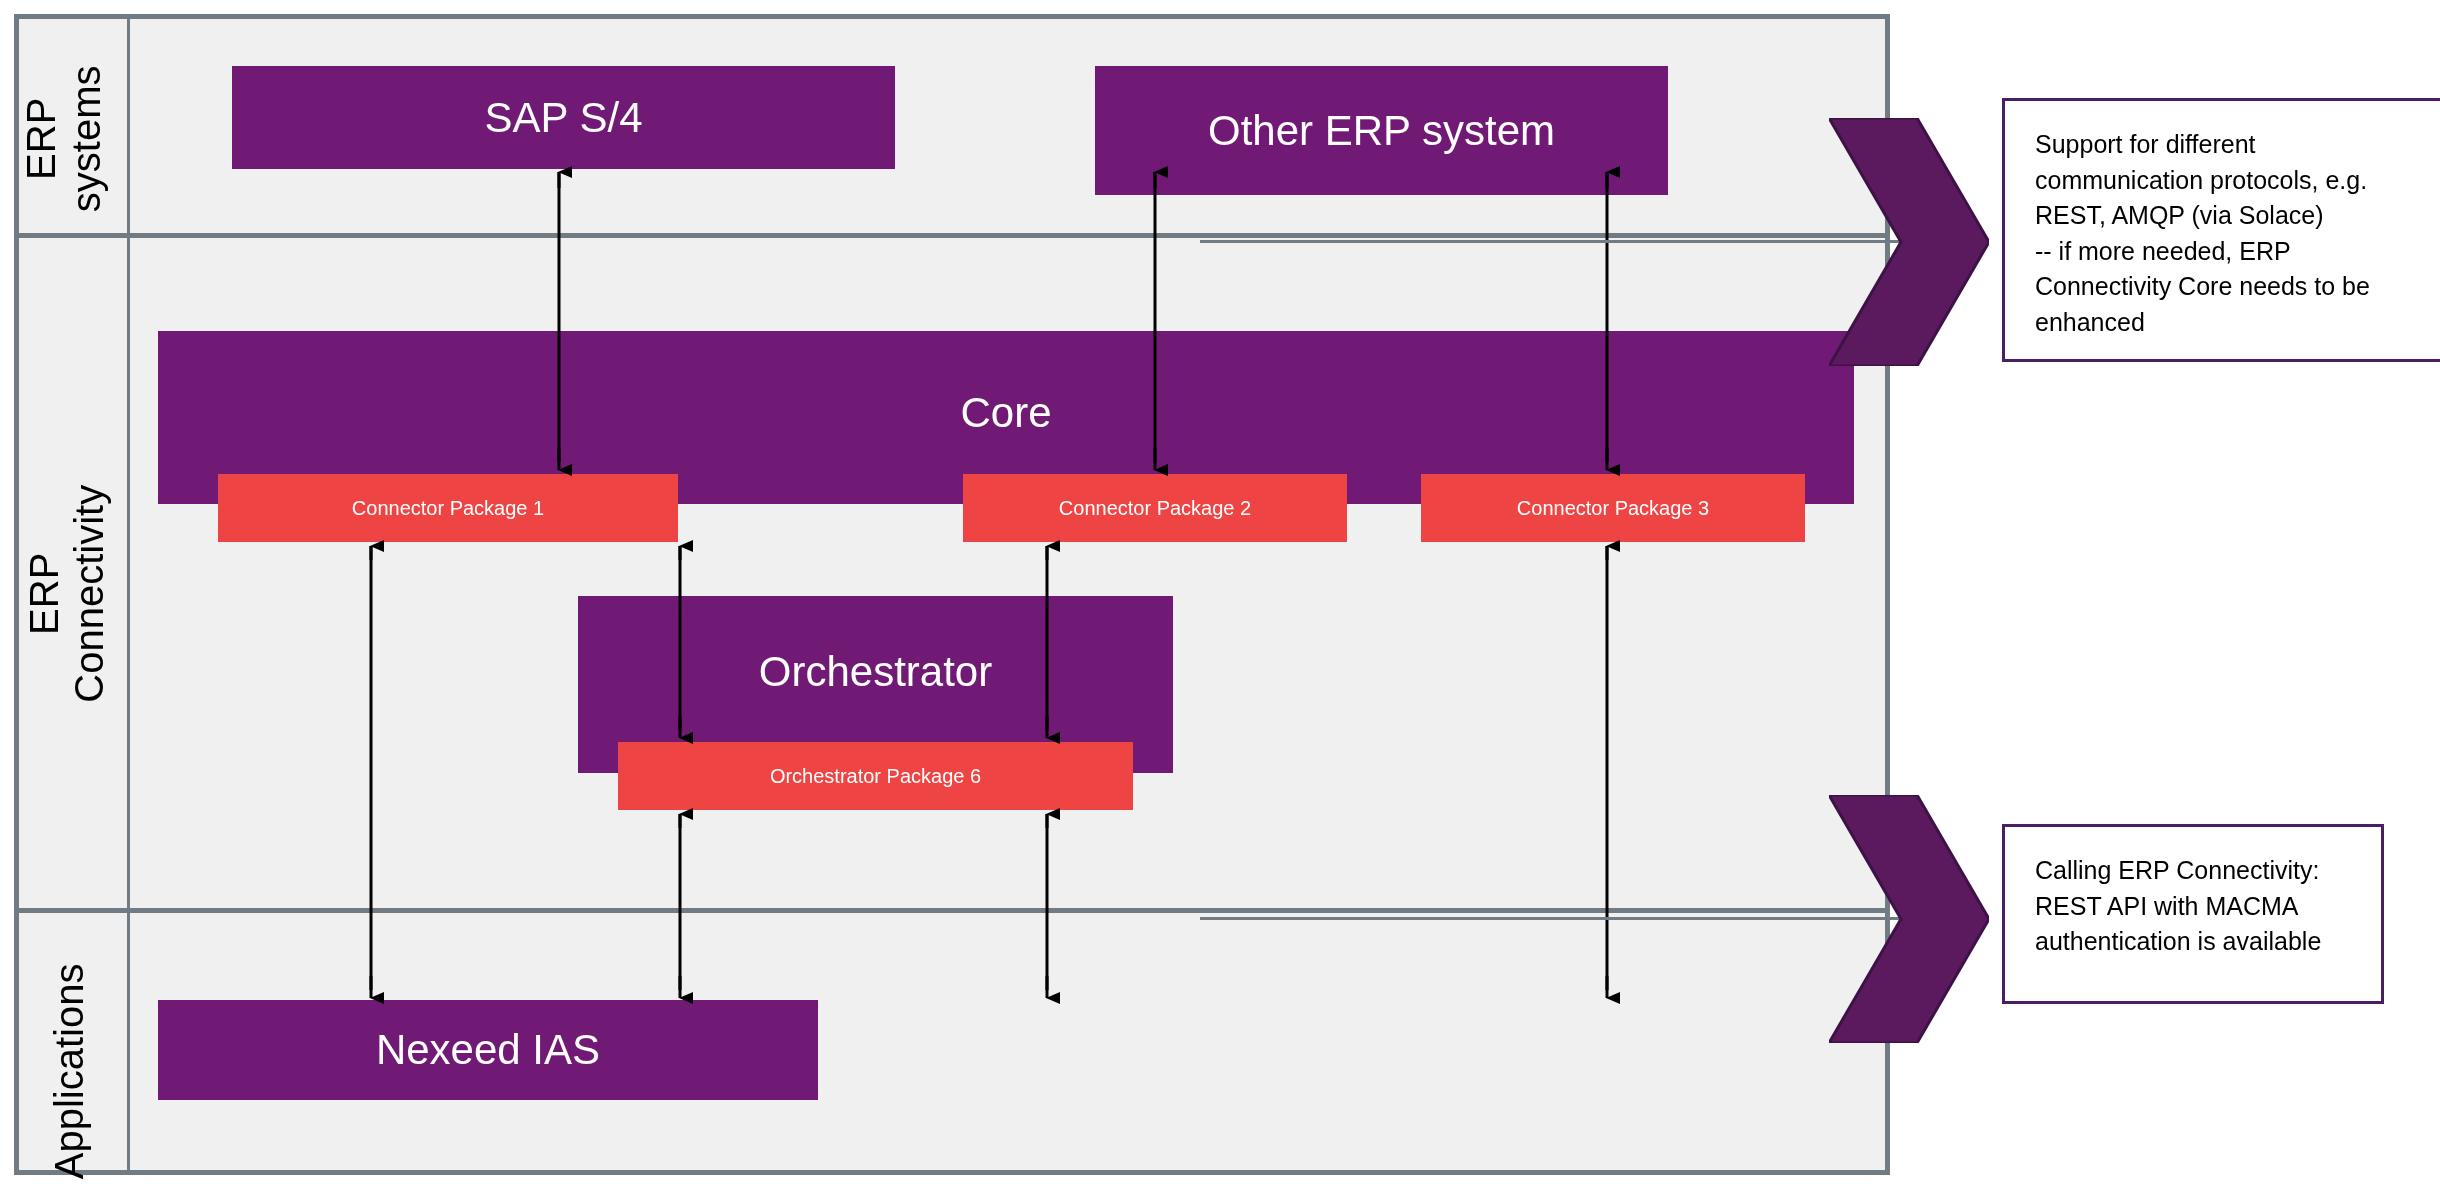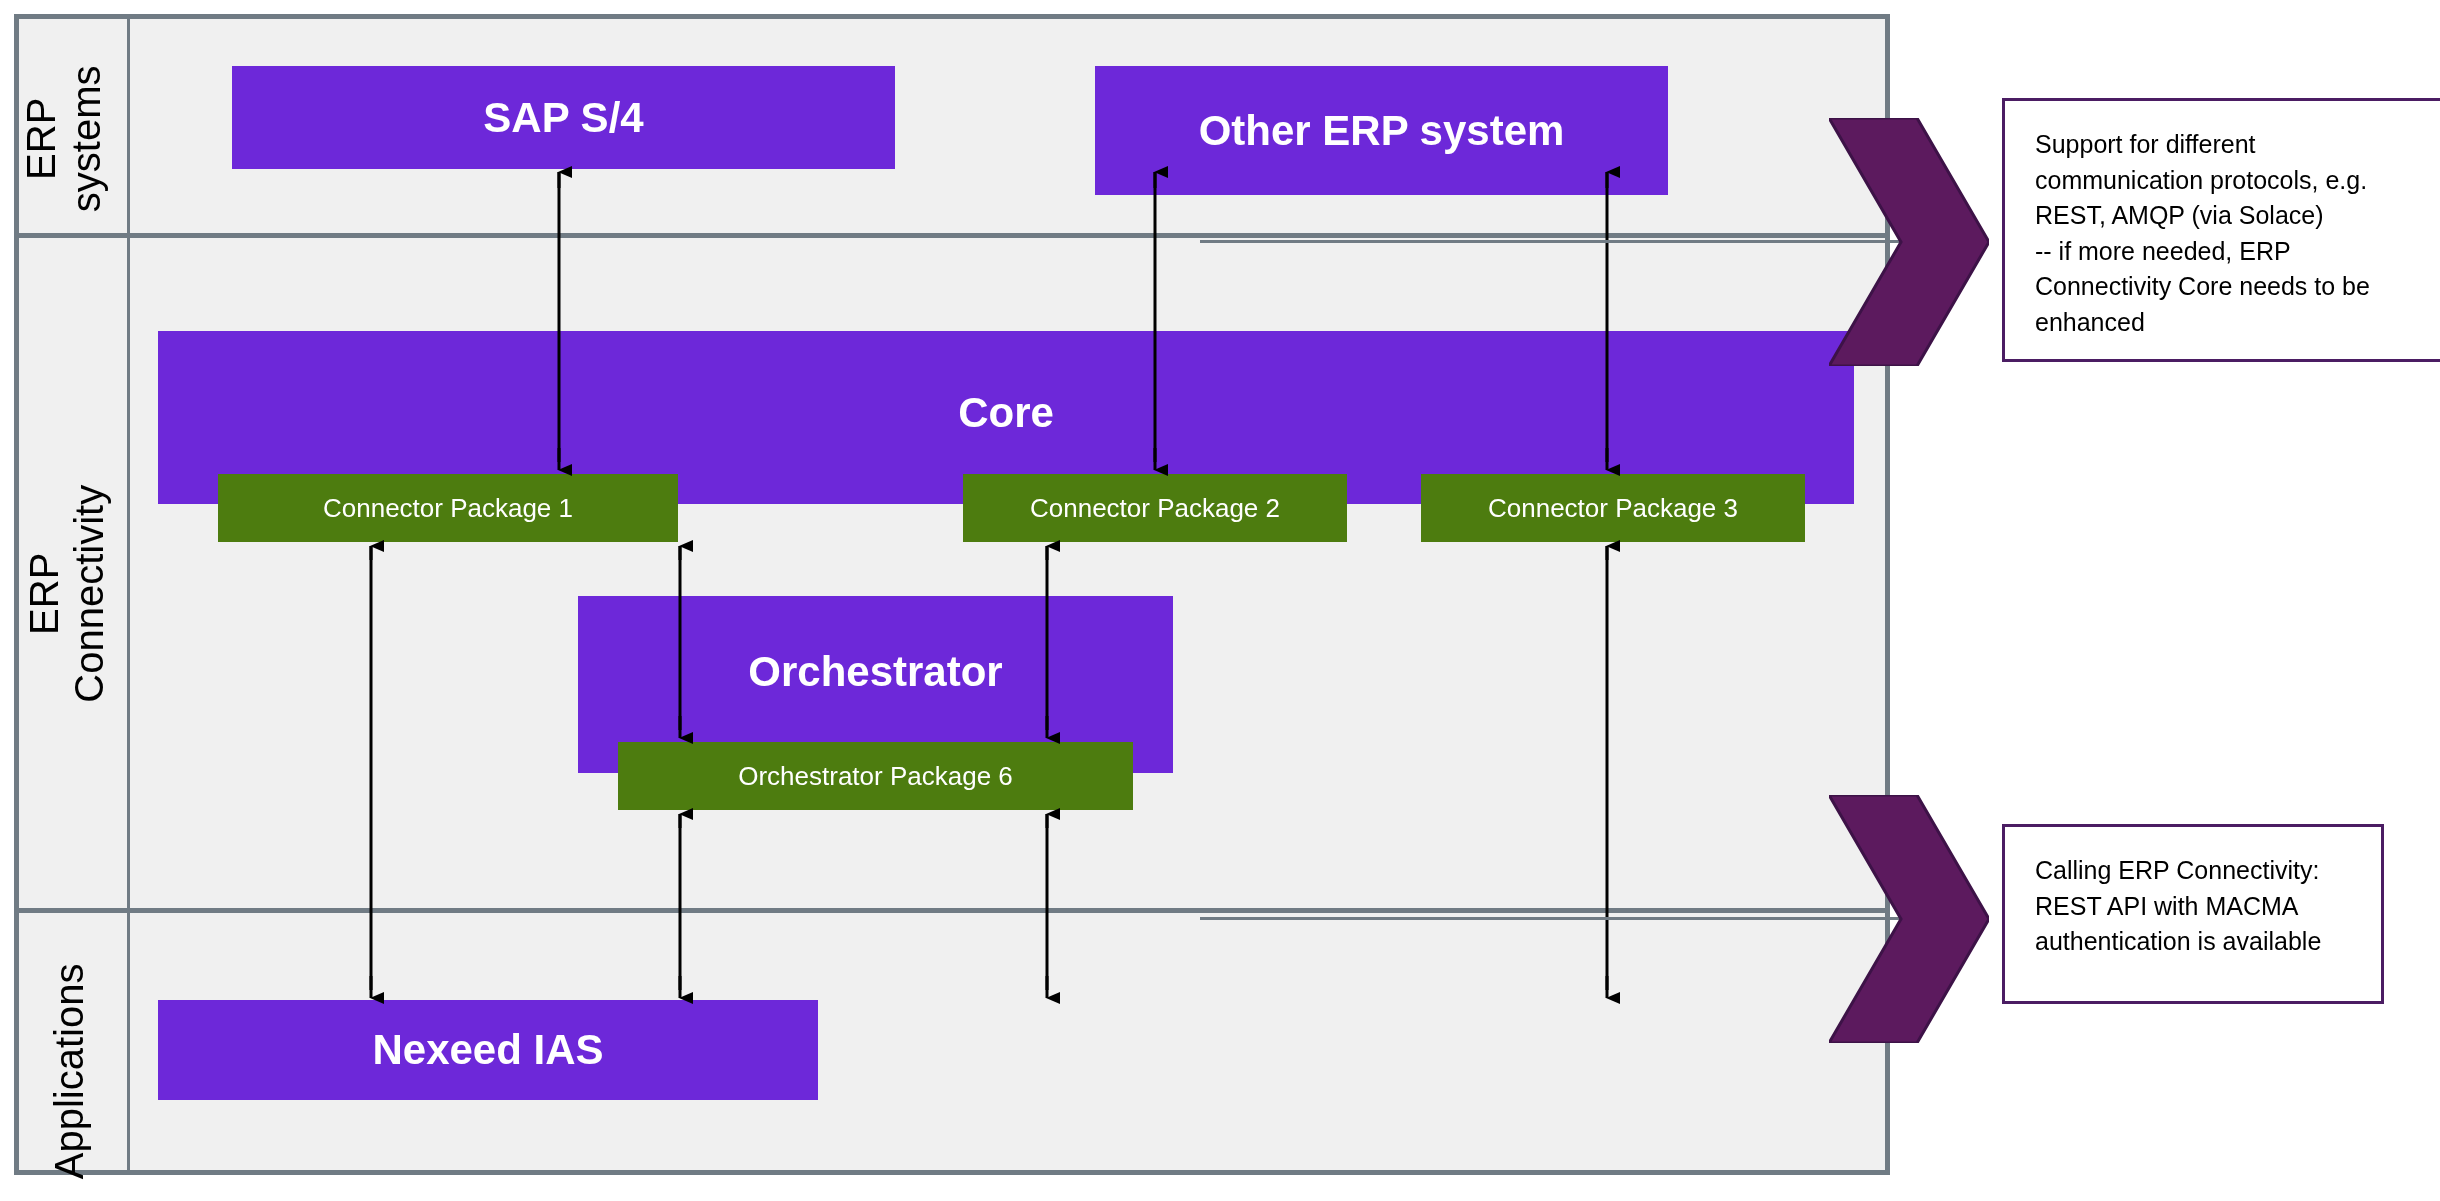--- a/index.html
+++ b/index.html
@@ -72,37 +72,36 @@
   }
   .lane-label.l3 {
     left: -85px;
     top: 1030px;
     width: 270px;
   }
 
   
   .blue-box {
     position: absolute;
-    background: #6d28d9;
+    background: #701a75;
     color: #ffffff;
     display: flex;
     align-items: center;
     justify-content: center;
     font-size: 42px;
     box-sizing: border-box;
-    font-weight: bold;
   }
   .green-box {
     position: absolute;
-    background: #4d7c0f;
+    background: #ef4444;
     color: #ffffff;
     display: flex;
     align-items: center;
     justify-content: center;
-    font-size: 26px;
+    font-size: 20px;
     box-sizing: border-box;
   }
 
   
   .b-sap        { left: 232px;  top: 66px;  width: 663px;  height: 103px; }
   .b-othererp   { left: 1095px; top: 66px;  width: 573px;  height: 129px; }
   .b-core       { left: 158px;  top: 331px; width: 1696px; height: 173px;
                   align-items: flex-start; padding-top: 58px; }
   .b-orch       { left: 578px;  top: 596px; width: 595px;  height: 177px;
                   align-items: flex-start; padding-top: 52px; }

